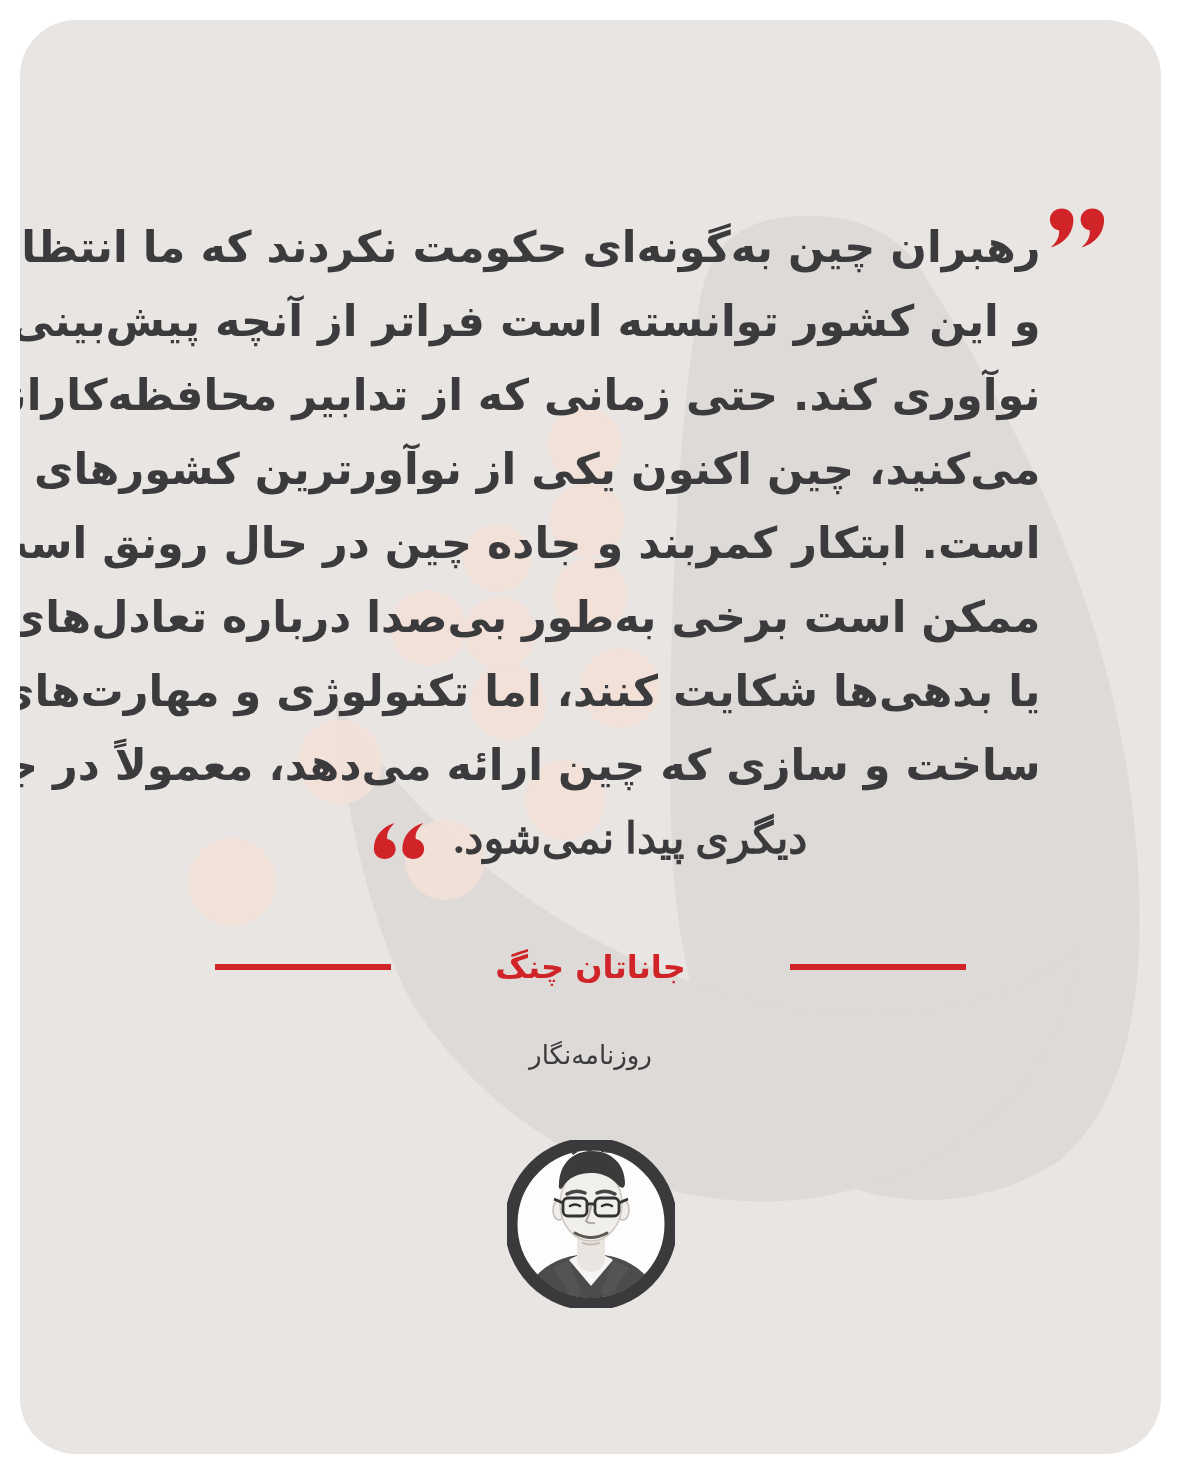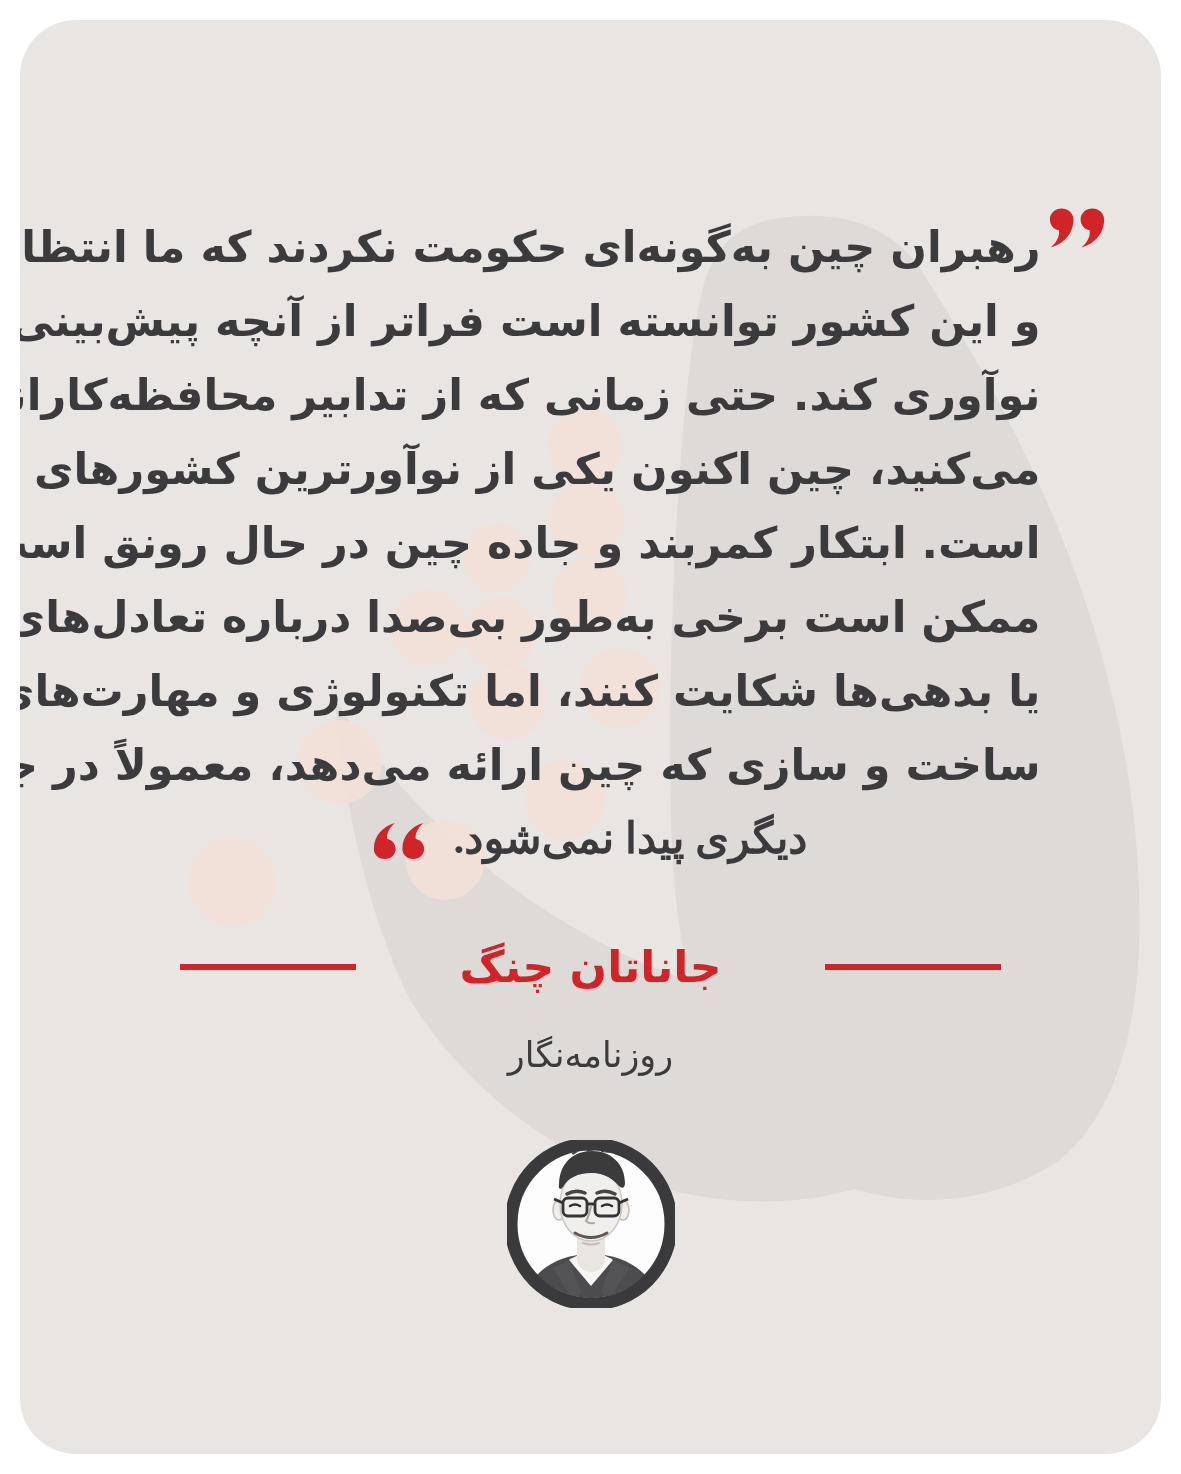--- a/index.html
+++ b/index.html
@@ -71,29 +71,29 @@
     gap:104px;
     margin-top:62px;
     height:58px;
   }
   .divider{
     width:176px;height:6px;
     background:var(--accent);
     flex:0 0 auto;
   }
   .author-name{
-    font-size:44px;font-weight:bold;
+    font-size:32px;font-weight:bold;
     color:var(--accent);
     line-height:58px;
     white-space:nowrap;
   }
   .author-role{
     margin-top:36px;
     text-align:center;
-    font-size:35px;
+    font-size:26px;
     color:var(--text);
     line-height:46px;
   }
   .avatar-wrap{
     margin-top:62px;
     display:flex;justify-content:center;
   }
   .avatar{width:168px;height:168px;position:relative;}
 </style>
 </head>

